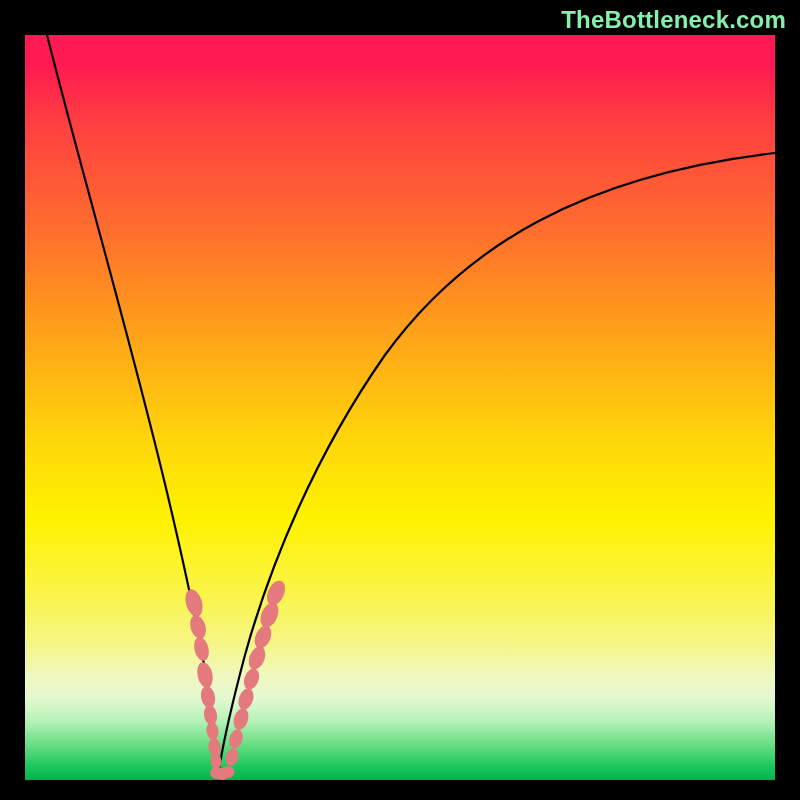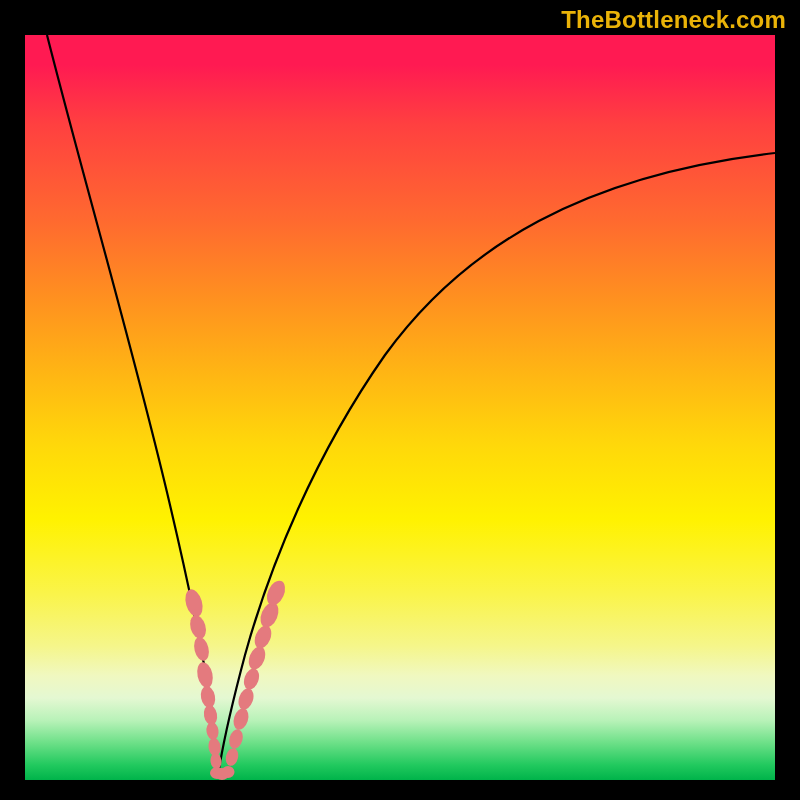--- a/index.html
+++ b/index.html
@@ -36,21 +36,21 @@
       #21c95e 98%,
       #00b34a 100%
     );
   }
   .watermark {
     position: absolute;
     top: 6px;
     right: 14px;
     font-size: 24px;
     font-weight: 600;
-    color: #eab308;
+    color: #86efac;
     letter-spacing: 0.2px;
   }
   svg.curves {
     position: absolute;
     left: 0;
     top: 0;
     width: 750px;
     height: 745px;
   }
   .curve {

